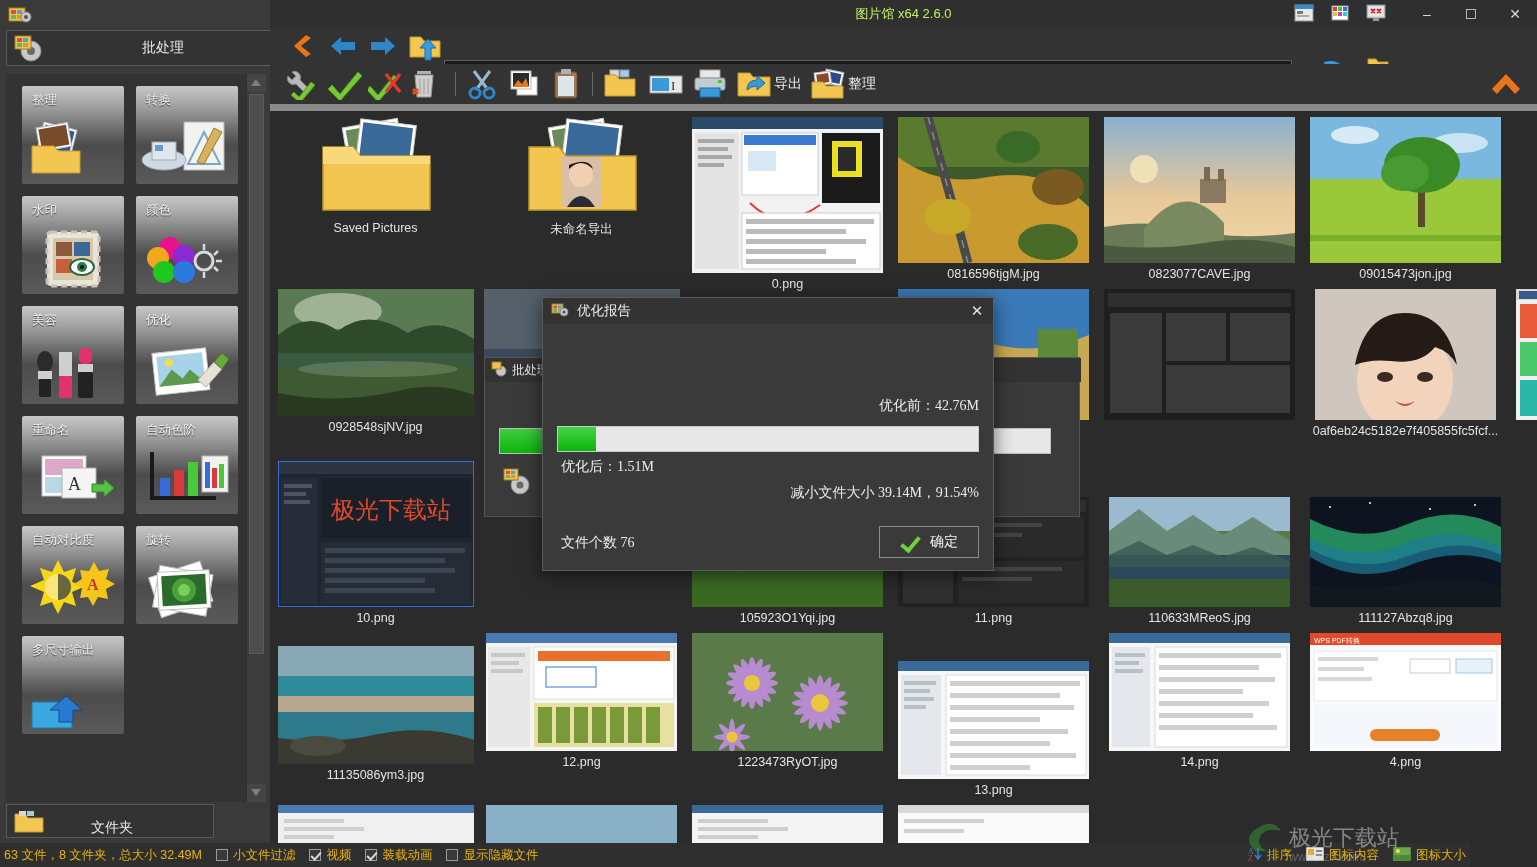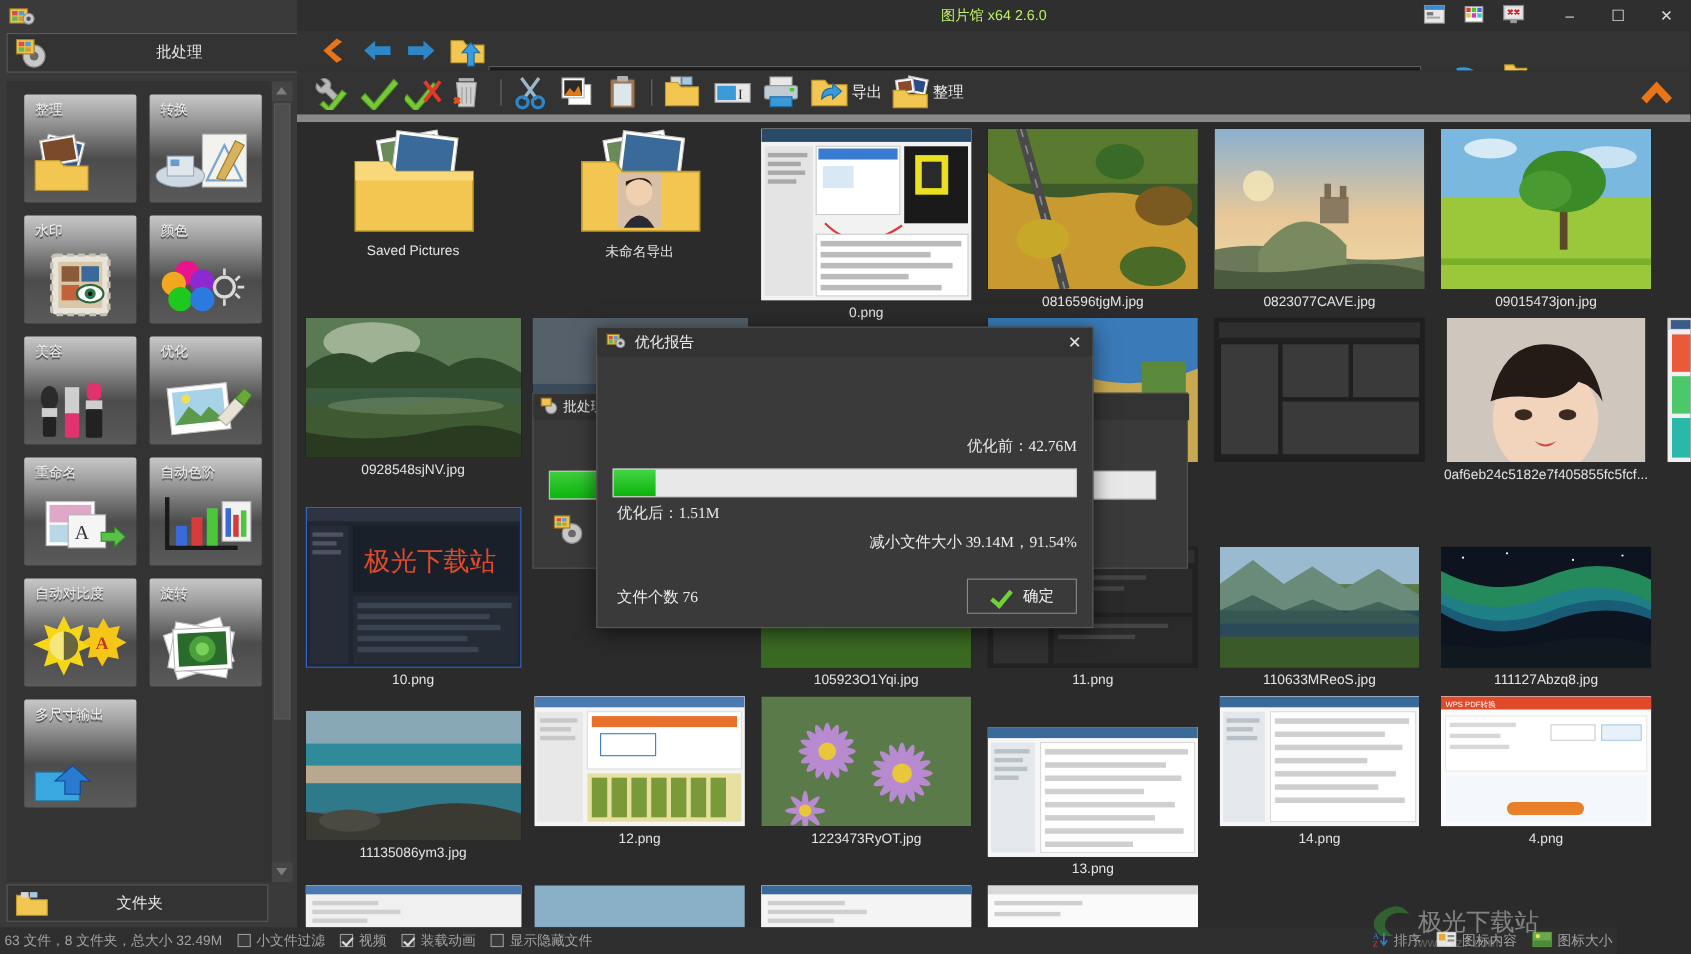--- a/index.html
+++ b/index.html
@@ -61,31 +61,31 @@
     position: absolute; left: 2px; top: 20px; width: 15px; height: 560px;
     background: #4e4e4e; border: 1px solid #5a5a5a;
   }
   .arrow-up-glyph, .arrow-dn-glyph {
     position: absolute; left: 4px; top: 5px; width: 0; height: 0;
     border-left: 5px solid transparent; border-right: 5px solid transparent;
   }
   .arrow-up-glyph { border-bottom: 7px solid #7d7d7d; }
   .arrow-dn-glyph { border-top: 7px solid #7d7d7d; }
   #folder-btn {
-    position: absolute; left: 6px; top: 804px; width: 238px; height: 34px;
-    background: #333; border: 1px solid #5a5a5a; display: flex; align-items: center;
+    position: absolute; left: 6px; top: 804px; width: 208px; height: 34px;
+    background: #333; border: 1px solid #5a5a5a; display: flex; align-items: flex-end;
   }
   #folder-btn .fb-icon { width: 40px; height: 32px; flex: none; position: relative; }
   #folder-btn .fb-text { flex: 1; text-align: center; font-size: 14px; padding-right: 36px; }
 
   
   #statusbar {
     position: absolute; left: 0; top: 843px; width: 1470px; height: 24px;
     background: #2f2f2f; display: flex; align-items: center;
-    font-size: 12.5px; color: #a3a3a3;
+    font-size: 12.5px; color: #eab308;
   }
   #statusbar .sb-count { margin-left: 4px; white-space: nowrap; }
   .cbx-item { display: flex; align-items: center; margin-left: 14px; white-space: nowrap; cursor: pointer; }
   .cbx {
     width: 12px; height: 12px; border: 1px solid #9a9a9a; background: #3a3a3a;
     margin-right: 5px; position: relative; flex: none;
   }
   .cbx.on::after {
     content: ""; position: absolute; left: 3px; top: 0px; width: 4px; height: 8px;
     border: solid #dcdcdc; border-width: 0 2px 2px 0; transform: rotate(42deg);

